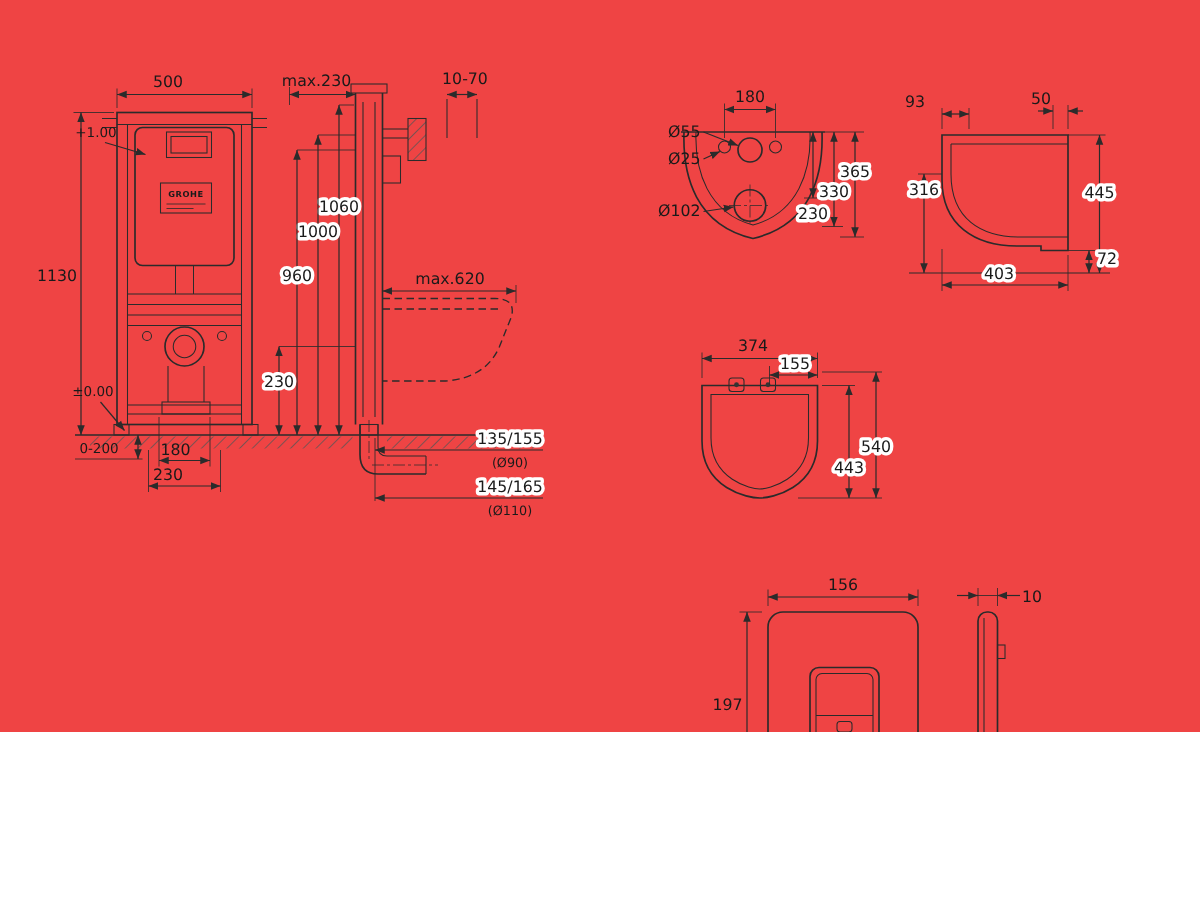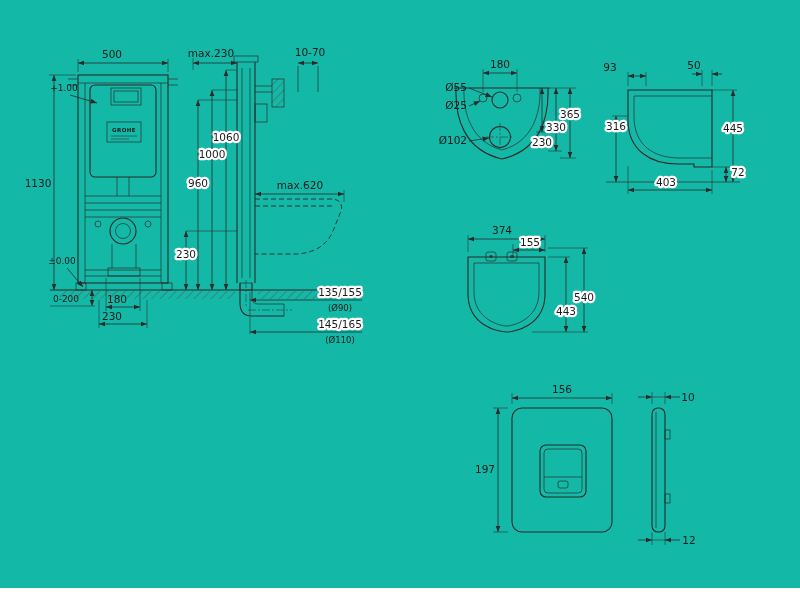--- a/index.html
+++ b/index.html
@@ -1,16 +1,16 @@
 <!DOCTYPE html>
 <html><head>
 <meta charset="utf-8">
 <style>
   html,body{margin:0;padding:0;background:#ffffff;}
-  .stage{width:800px;height:588px;background:#14b8a6;position:relative;overflow:hidden;}
+  .stage{width:800px;height:488px;background:#ef4444;position:relative;overflow:hidden;}
   svg{display:block;}
   .o{fill:none;stroke:#2b2b2b;stroke-width:1.1;}
   .t{fill:none;stroke:#2b2b2b;stroke-width:0.7;}
   .d{fill:none;stroke:#2b2b2b;stroke-width:0.8;}
   .x{fill:none;stroke:#2b2b2b;stroke-width:0.55;}
   .dash{fill:none;stroke:#2b2b2b;stroke-width:0.9;stroke-dasharray:5 3;}
   .cl{fill:none;stroke:#2b2b2b;stroke-width:0.5;stroke-dasharray:8 2 2 2;}
   text{font-family:"DejaVu Sans","Liberation Sans",sans-serif;font-size:10.5px;fill:#1a1a1a;}
   text.s{font-size:8.5px;}
   text.lv{font-size:9px;}

